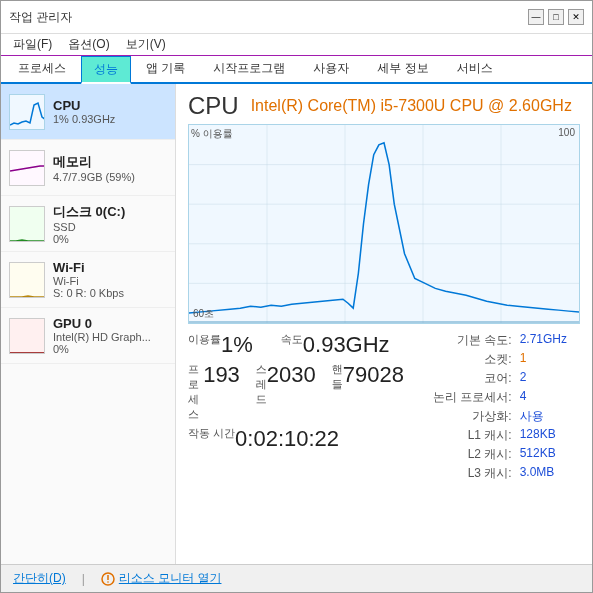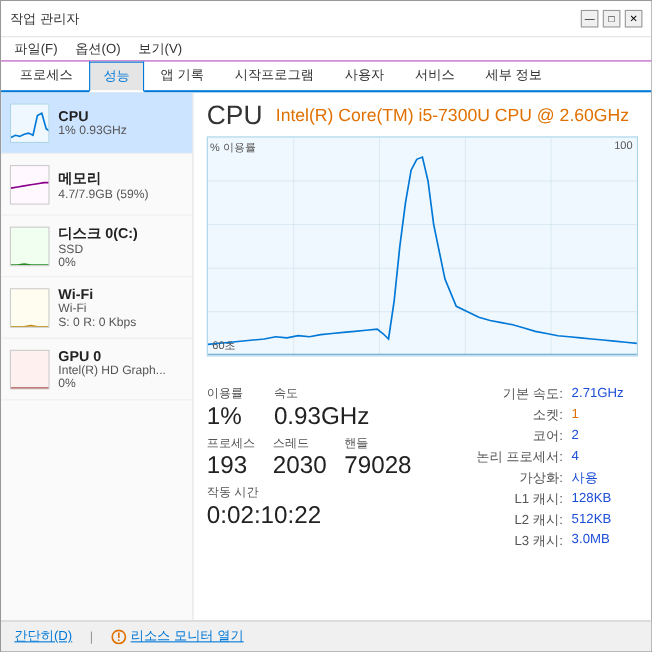--- a/index.html
+++ b/index.html
@@ -71,21 +71,21 @@
     }
     .tab {
       padding: 4px 12px;
       font-size: 12px;
       cursor: pointer;
       color: #333;
       border: 1px solid transparent;
       margin-right: 2px;
     }
     .tab.active {
-      background: #e5e5e5;
+      background: #5eead4;
       border-color: #0078d7 #0078d7 #fff;
       color: #0078d7;
       border-bottom: 2px solid #fff;
       margin-bottom: -2px;
       font-family: Liberation Mono, monospace;
     }
     .content-area {
       display: flex;
       flex: 1;
       overflow: hidden;
@@ -145,21 +145,21 @@
     }
     .panel-subtitle {
       font-size: 16px;
       color: #e07000;
     }
     .chart-container {
       border: 1px solid #aad4e8;
       background: #f0f8ff;
       height: 200px;
       position: relative;
-      margin-bottom: 26px;
+      margin-bottom: 8px;
     }
     .chart-label-top {
       position: absolute;
       right: 4px;
       top: 2px;
       font-size: 10px;
       color: #555;
     }
     .chart-label-bottom-left {
       position: absolute;
@@ -174,21 +174,21 @@
       top: 2px;
       font-size: 10px;
       color: #555;
     }
     .chart-svg {
       width: 100%;
       height: 100%;
     }
     .stat-group {
       display: flex;
-      flex-direction: column;
+      flex-direction: row;
     }
     .stat-label {
       font-size: 11px;
       color: #555;
     }
     .bottom-bar {
       background: #f0f0f0;
       border-top: 1px solid #ccc;
       height: 28px;
       display: flex;
@@ -239,22 +239,22 @@
     <span class="menu-item">옵션(O)</span>
     <span class="menu-item">보기(V)</span>
   </div>
 
   <div class="tab-bar">
     <div class="tab">프로세스</div>
     <div class="tab active">성능</div>
     <div class="tab">앱 기록</div>
     <div class="tab">시작프로그램</div>
     <div class="tab">사용자</div>
+    <div class="tab">세부 정보</div>
     <div class="tab">서비스</div>
-    <div class="tab">세부 정보</div>
   </div>
 
   <div class="content-area">
 
     <div class="sidebar">
 
       <div class="sidebar-item active">
         <div class="sidebar-icon">
           <svg width="36" height="36" style="border:1px solid #aad4e8; background:#f0f8ff;">
             <polyline points="0,30 4,28 8,29 12,27 16,26 20,28 24,10 28,8 32,22 36,25" fill="none" stroke="#0078d7" stroke-width="1.5"></polyline>

